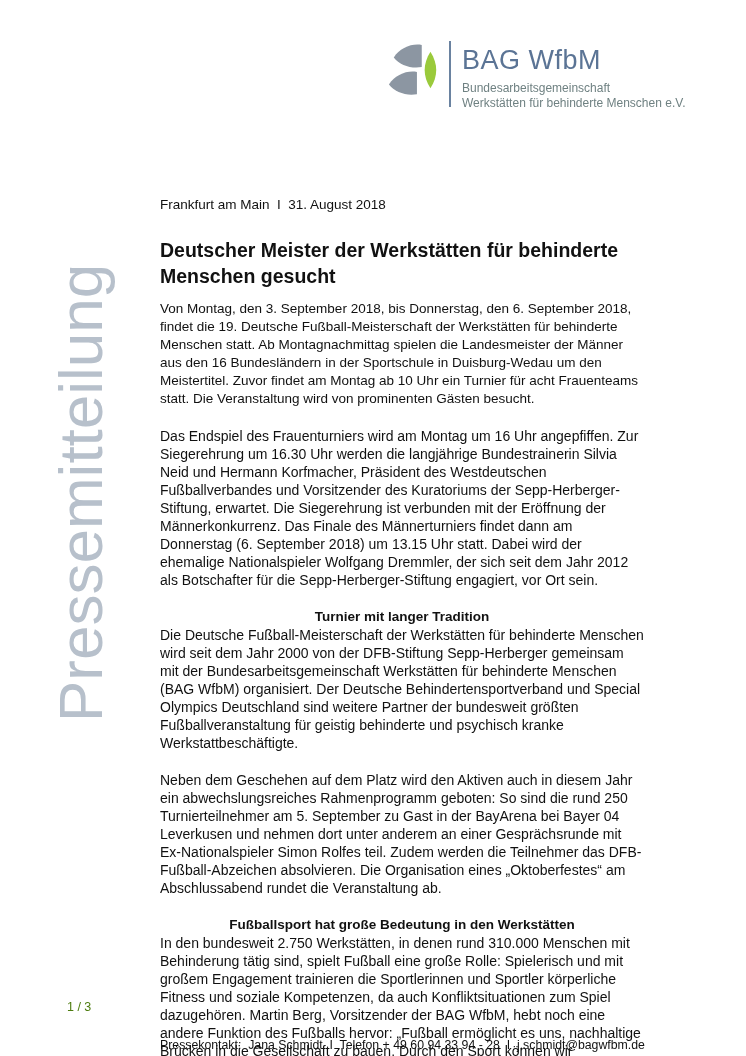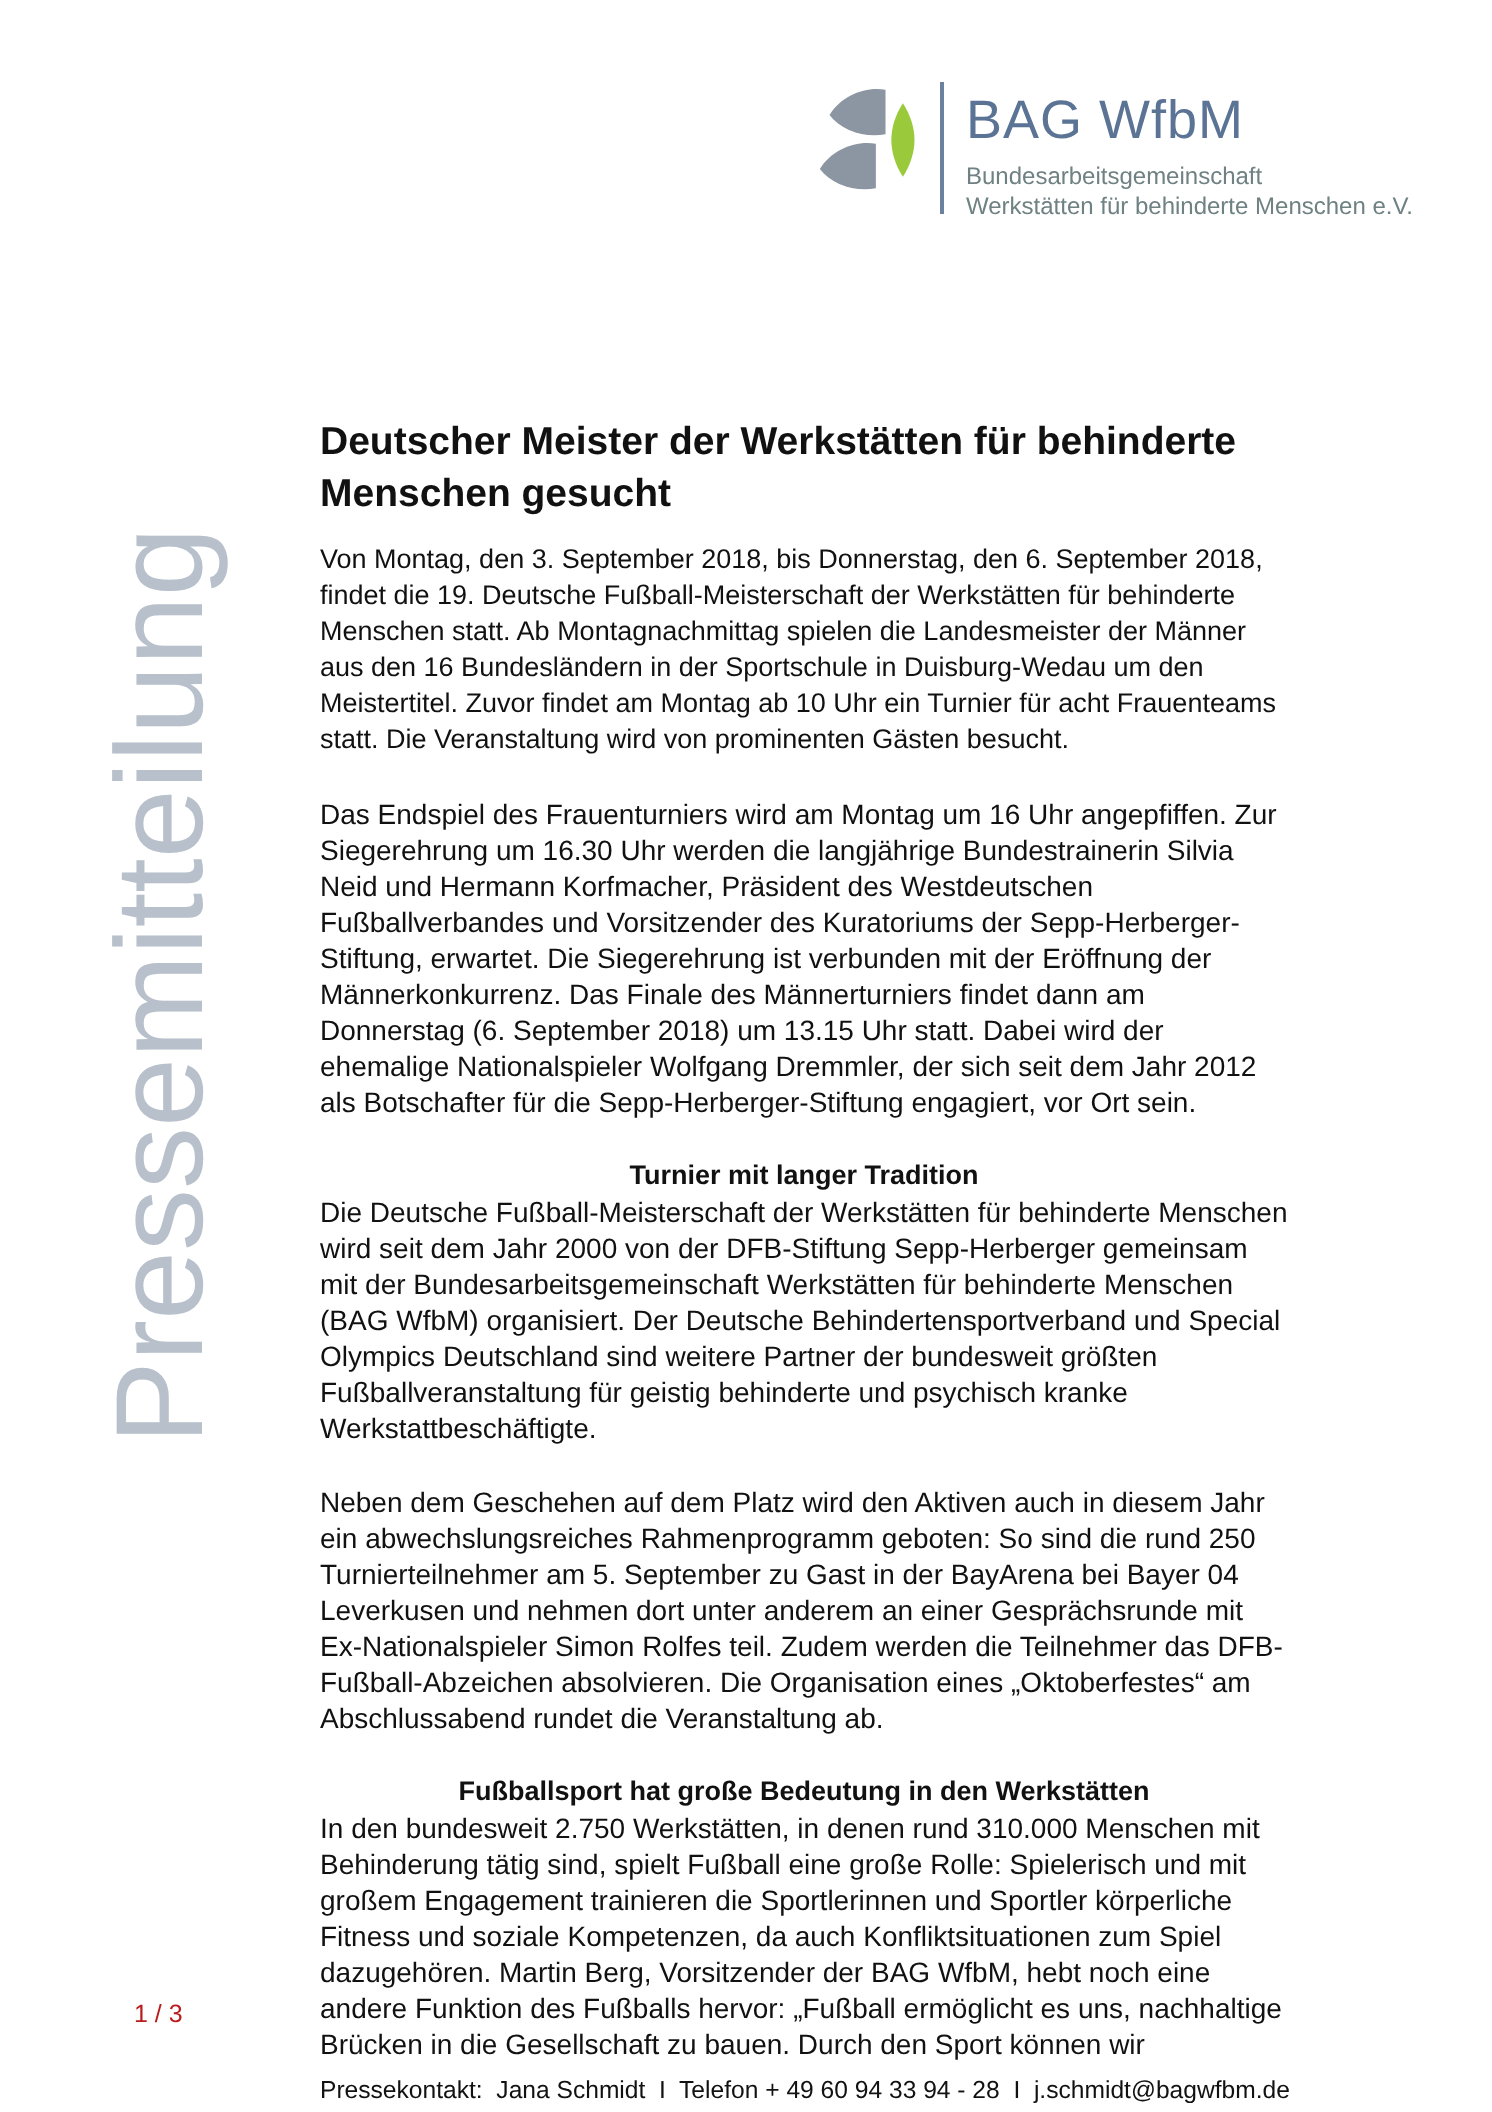--- a/index.html
+++ b/index.html
@@ -7,21 +7,21 @@
     position:relative;
     width:746px;height:1056px;
     background:#ffffff;
     margin:0 auto;
     overflow:hidden;
     font-family:"Liberation Sans","DejaVu Sans",sans-serif;
     color:#111;
   }
 
   
-  .logo{position:absolute;top:40px;left:408px;display:flex;align-items:flex-start;}
+  .logo{position:absolute;top:40px;left:387px;display:flex;align-items:flex-start;}
   .logo-icon{width:56px;height:60px;flex:0 0 auto;}
   .logo-divider{width:2px;height:66px;background:#6a82a0;margin:1px 11px 0 6px;}
   .logo-text{padding-top:7px;}
   .logo-name{font-size:27px;line-height:27px;color:#5b7495;letter-spacing:0.5px;}
   .logo-sub{margin-top:7px;font-size:12px;line-height:15px;color:#6f8182;}
 
   
   .vertical-label{
     position:absolute;
     left:50px;top:238px;height:484px;
@@ -36,21 +36,21 @@
   
   .content{position:absolute;left:160px;top:196px;width:484px;}
   .dateline{font-size:13.5px;line-height:17px;margin:0 0 24px 0;white-space:pre-wrap;}
   .doc-title{font-size:19.5px;line-height:26px;font-weight:bold;margin:12px 0 11px 0;}
   .body-block p,.body-block h2{margin:0;}
   .lead{font-size:13.5px;line-height:18px;font-weight:normal;margin-bottom:19px !important;}
   .para{font-size:14px;line-height:18px;margin-bottom:19px !important;}
   .sub{font-size:13.5px;line-height:18px;font-weight:bold;margin-bottom:0 !important;text-align:center;}
 
   
-  .page-num{position:absolute;left:67px;top:1000px;font-size:12.5px;color:#b91c1c;}
+  .page-num{position:absolute;left:67px;top:1000px;font-size:12.5px;color:#4d7c0f;}
   .footer-contact{position:absolute;left:160px;top:998px;font-size:12.3px;line-height:19px;white-space:pre-wrap;}
 </style>
 </head>
 <body>
 
 <div class="page">
 
   <div class="logo">
     <svg class="logo-icon" viewBox="0 0 58 62" aria-hidden="true">
       <path d="M36 5 C26 3 13 8 7 18 C13 26 25 30 36 28 Z" fill="#8c96a2"></path>
@@ -63,20 +63,21 @@
       <div class="logo-sub">
         <div>Bundesarbeitsgemeinschaft</div>
         <div>Werkstätten für behinderte Menschen e.V.</div>
       </div>
     </div>
   </div>
 
   <div class="vertical-label">Pressemitteilung</div>
 
   <div class="content">
+    <div class="dateline">Frankfurt am Main  I  31. August 2018</div>
     <h1 class="doc-title">Deutscher Meister der Werkstätten für behinderte Menschen gesucht</h1>
     <div class="body-block">
       <p class="lead">Von Montag, den 3. September 2018, bis Donnerstag, den 6. September 2018, findet die 19. Deutsche Fußball-Meisterschaft der Werkstätten für behinderte Menschen statt. Ab Montagnachmittag spielen die Landesmeister der Männer aus den 16 Bundesländern in der Sportschule in Duisburg-Wedau um den Meistertitel. Zuvor findet am Montag ab 10 Uhr ein Turnier für acht Frauenteams statt. Die Veranstaltung wird von prominenten Gästen besucht.</p>
       <p class="para">Das Endspiel des Frauenturniers wird am Montag um 16 Uhr angepfiffen. Zur Siegerehrung um 16.30 Uhr werden die langjährige Bundestrainerin Silvia Neid und Hermann Korfmacher, Präsident des Westdeutschen Fußballverbandes und Vorsitzender des Kuratoriums der Sepp-Herberger-Stiftung, erwartet. Die Siegerehrung ist verbunden mit der Eröffnung der Männerkonkurrenz. Das Finale des Männerturniers findet dann am Donnerstag (6. September 2018) um 13.15 Uhr statt. Dabei wird der ehemalige Nationalspieler Wolfgang Dremmler, der sich seit dem Jahr 2012 als Botschafter für die Sepp-Herberger-Stiftung engagiert, vor Ort sein.</p>
       <h2 class="sub">Turnier mit langer Tradition</h2>
       <p class="para">Die Deutsche Fußball-Meisterschaft der Werkstätten für behinderte Menschen wird seit dem Jahr 2000 von der DFB-Stiftung Sepp-Herberger gemeinsam mit der Bundesarbeitsgemeinschaft Werkstätten für behinderte Menschen (BAG WfbM) organisiert. Der Deutsche Behindertensportverband und Special Olympics Deutschland sind weitere Partner der bundesweit größten Fußballveranstaltung für geistig behinderte und psychisch kranke Werkstattbeschäftigte.</p>
       <p class="para">Neben dem Geschehen auf dem Platz wird den Aktiven auch in diesem Jahr ein abwechslungsreiches Rahmenprogramm geboten: So sind die rund 250 Turnierteilnehmer am 5. September zu Gast in der BayArena bei Bayer 04 Leverkusen und nehmen dort unter anderem an einer Gesprächsrunde mit Ex-Nationalspieler Simon Rolfes teil. Zudem werden die Teilnehmer das DFB-Fußball-Abzeichen absolvieren. Die Organisation eines „Oktoberfestes“ am Abschlussabend rundet die Veranstaltung ab.</p>
       <h2 class="sub">Fußballsport hat große Bedeutung in den Werkstätten</h2>
       <p class="para">In den bundesweit 2.750 Werkstätten, in denen rund 310.000 Menschen mit Behinderung tätig sind, spielt Fußball eine große Rolle: Spielerisch und mit großem Engagement trainieren die Sportlerinnen und Sportler körperliche Fitness und soziale Kompetenzen, da auch Konfliktsituationen zum Spiel dazugehören. Martin Berg, Vorsitzender der BAG WfbM, hebt noch eine andere Funktion des Fußballs hervor: „Fußball ermöglicht es uns, nachhaltige Brücken in die Gesellschaft zu bauen. Durch den Sport können wir</p>
     </div>

